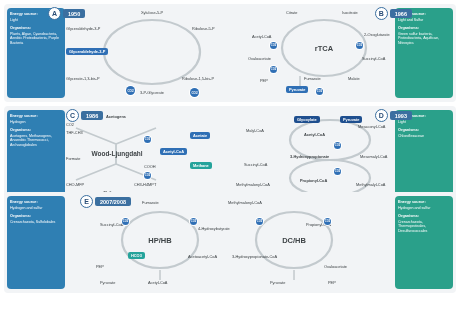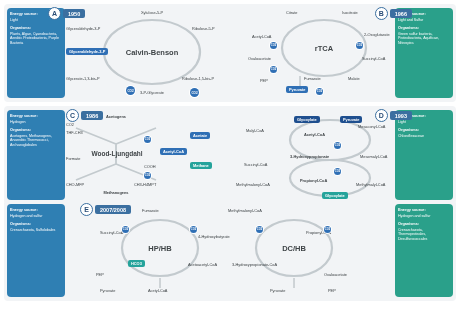--- a/index.html
+++ b/index.html
@@ -14,21 +14,21 @@
   .panel{
     position:absolute;
     left:4px;
     width:452px;
     background:#f2f4f6;
     border-radius:4px;
     box-sizing:border-box;
   }
   #panel1{top:4px;height:98px;}
   #panel2{top:106px;height:98px;}
-  #panel3{top:200px;height:101px;}
+  #panel3{top:192px;height:101px;}
 
   
   .side{
     position:absolute;
     width:58px;
     top:4px;
     bottom:4px;
     border-radius:4px;
     color:#ffffff;
     font-size:3.6px;
@@ -114,21 +114,20 @@
     <div class="letter">B</div>
     <div class="year">1966</div>
   </div>
 
   <svg class="wire" viewBox="0 0 452 98" preserveAspectRatio="none">
     <ellipse class="ring" cx="148" cy="48" rx="48" ry="32"></ellipse>
     <ellipse class="ring" cx="320" cy="44" rx="42" ry="28"></ellipse>
     <path class="arr" d="M296 72 L296 84"></path>
   </svg>
 
-  <div class="cyclename" style="left:112px;top:44px;width:72px;">Calvin-Benson</div>
   <div class="cyclename" style="left:292px;top:40px;width:56px;">rTCA</div>
 
   <div class="met c" style="left:148px;top:6px;">Xylulose-5-P</div>
   <div class="met" style="left:188px;top:22px;">Ribulose-5-P</div>
   <div class="met" style="left:178px;top:72px;">Ribulose-1,5-bis-P</div>
   <div class="met" style="left:62px;top:22px;">Glyceraldehyde-3-P</div>
   <div class="met" style="left:62px;top:72px;">Glycerate-1,3-bis-P</div>
   <div class="met c" style="left:148px;top:86px;">3-P-Glycerate</div>
   <div class="chip blue" style="left:62px;top:44px;">Glyceraldehyde-3-P</div>
 

